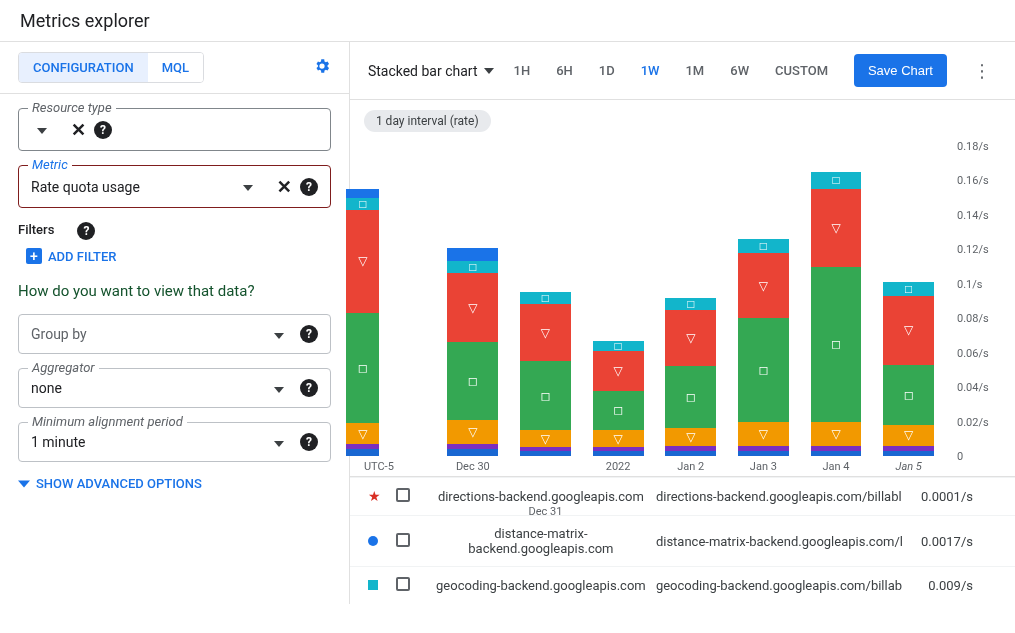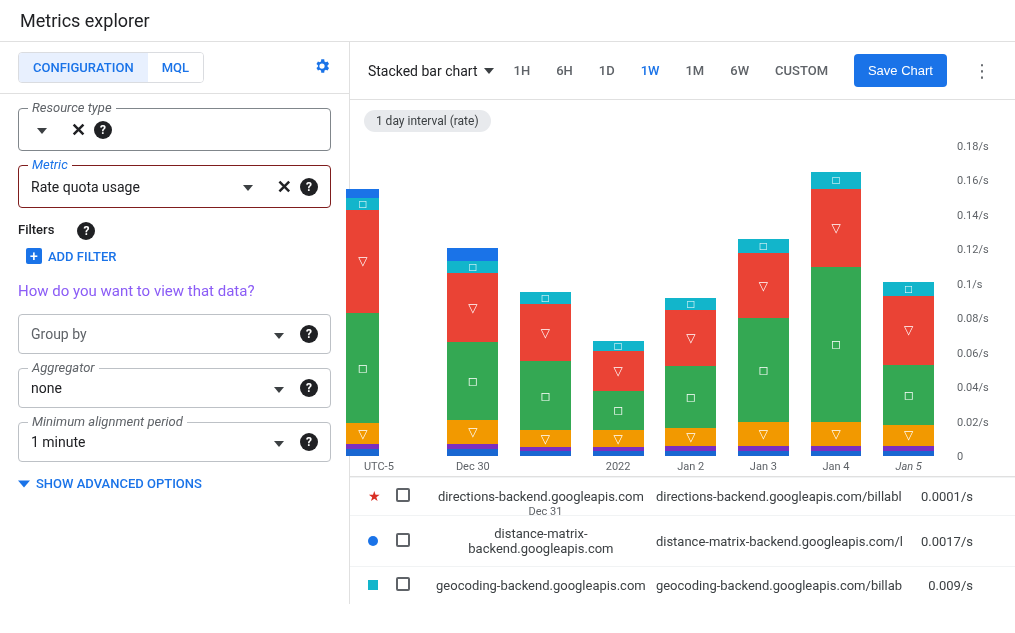--- a/index.html
+++ b/index.html
@@ -39,21 +39,21 @@
   .field-placeholder { flex:1; font-size:14px; color:#5f6368; }
   .dropdown-caret { margin:0 16px 0 6px; }
   .x-icon { margin:0 8px; font-size:18px; font-weight:bold; cursor:pointer; }
   .help-icon {
     width:18px; height:18px; border-radius:50%; background:#202124; color:#fff;
     display:inline-flex; align-items:center; justify-content:center; font-size:12px; font-weight:bold;
   }
   .section-label { font-size:13px; font-weight:500; margin:10px 0 8px; display:flex; align-items:flex-start; gap:23px;}
   .add-filter { color:#1a73e8; font-weight:500; display:flex; align-items:center; gap:6px; cursor:pointer; margin:6px 0 18px 8px;}
   .plus-box { width:16px; height:16px; background:#1a73e8; color:#fff; display:inline-flex; align-items:center; justify-content:center; font-size:14px; line-height:1; border-radius:2px;}
-  .question { font-size:15px; font-weight:400; margin:14px 0; color:#8b5cf6;}
+  .question { font-size:15px; font-weight:400; margin:14px 0; color:#14532d;}
   .adv-link { color:#1a73e8; font-weight:500; display:flex; align-items:center; gap:6px; cursor:pointer; margin-top:14px;}
   .caret-svg { width:10px; height:6px; }
   .right { flex:1; display:flex; flex-direction:column; }
   .right-top {
     display:flex; align-items:center; padding:12px 18px; border-bottom:1px solid #e0e0e0; gap:20px;
   }
   .chart-type { font-size:14px; display:flex; align-items:center; gap:6px; cursor:pointer;text-align:right; }
   .time-tabs { display:flex; gap:26px; font-size:13px; color:#5f6368; font-weight:500;}
   .time-tab { cursor:pointer; }
   .time-tab.active { color:#1a73e8; }

